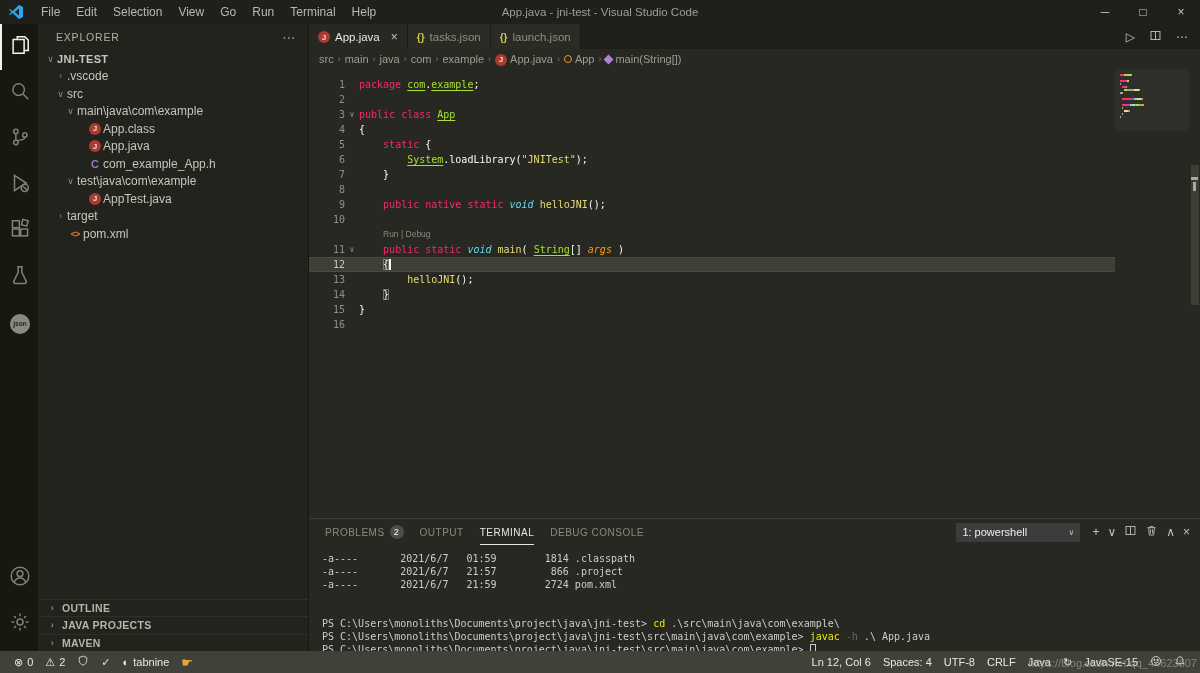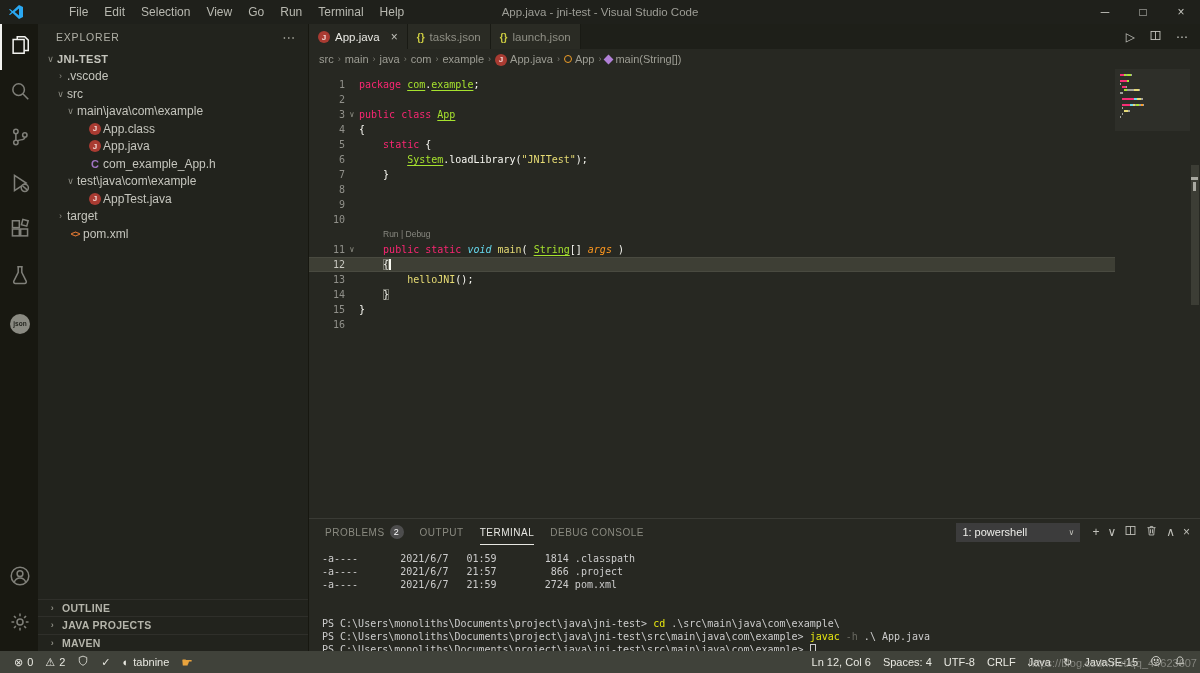--- a/index.html
+++ b/index.html
@@ -2,21 +2,21 @@
 <html style="--c-keyword: #f92672; --c-type: #a6e22e; --c-function: #e6db74; --c-string: #e6db74; --c-void: #66d9ef; --c-parameter: #fd971f; --c-editor_bg: #272822; --c-statusbar_bg: #40423a; --c-terminal_command: #e5e510; --c-logo_blue: #2aa8f2;"><head>
 <meta charset="utf-8">
 <style>
   * { margin:0; padding:0; box-sizing:border-box; }
   html,body { width:1200px; height:673px; overflow:hidden; background:#272822;
     font-family:"Liberation Sans",sans-serif; }
   .window { position:relative; width:1200px; height:673px; display:flex; flex-direction:column; }
 
   
   .titlebar { height:24px; background:#1f201b; display:flex; align-items:center;
-    color:#b8b8b0; font-size:12px; flex:0 0 auto; position:relative;gap:28px; }
+    color:#b8b8b0; font-size:12px; flex:0 0 auto; position:relative; }
   .logo { width:16px; height:16px; margin:0 9px 0 8px; display:inline-flex; }
   .menubar { display:flex; }
   .menu-item { padding:0 8px; line-height:24px; cursor:default; }
   .win-title { position:absolute; left:0; right:0; text-align:center; color:#9d9d96;
     pointer-events:none; font-size:11.5px; }
   .wincontrols { margin-left:auto; display:flex; z-index:2; }
   .winbtn { width:38px; text-align:center; line-height:24px; font-size:12px; color:#c8c8c2; }
 
   
   .main { flex:1 1 auto; display:flex; min-height:0; }
@@ -410,20 +410,21 @@
               <span class="ctext"><span class="tk-plain">    }</span></span>
             </div>
             <div class="code-row">
               <span class="gutter">8</span>
               <span class="fold"></span>
               <span class="ctext"></span>
             </div>
             <div class="code-row">
               <span class="gutter">9</span>
               <span class="fold"></span>
+              <span class="ctext"><span class="tk-plain">    </span><span class="tk-kw">public native static </span><span class="tk-void">void </span><span class="tk-fn">helloJNI</span><span class="tk-plain">();</span></span>
             </div>
             <div class="code-row">
               <span class="gutter">10</span>
               <span class="fold"></span>
               <span class="ctext"></span>
             </div>
             <div class="codelens"><a>Run</a> | <a>Debug</a></div>
             <div class="code-row">
               <span class="gutter">11</span>
               <span class="fold"><span class="ch">∨</span></span>

